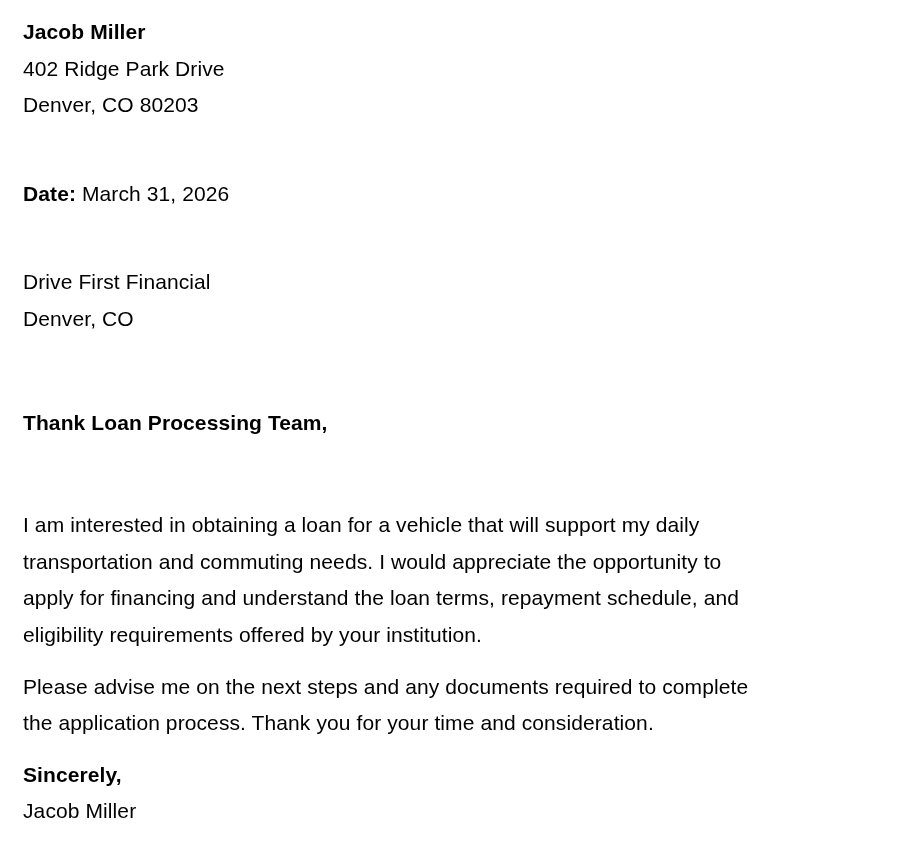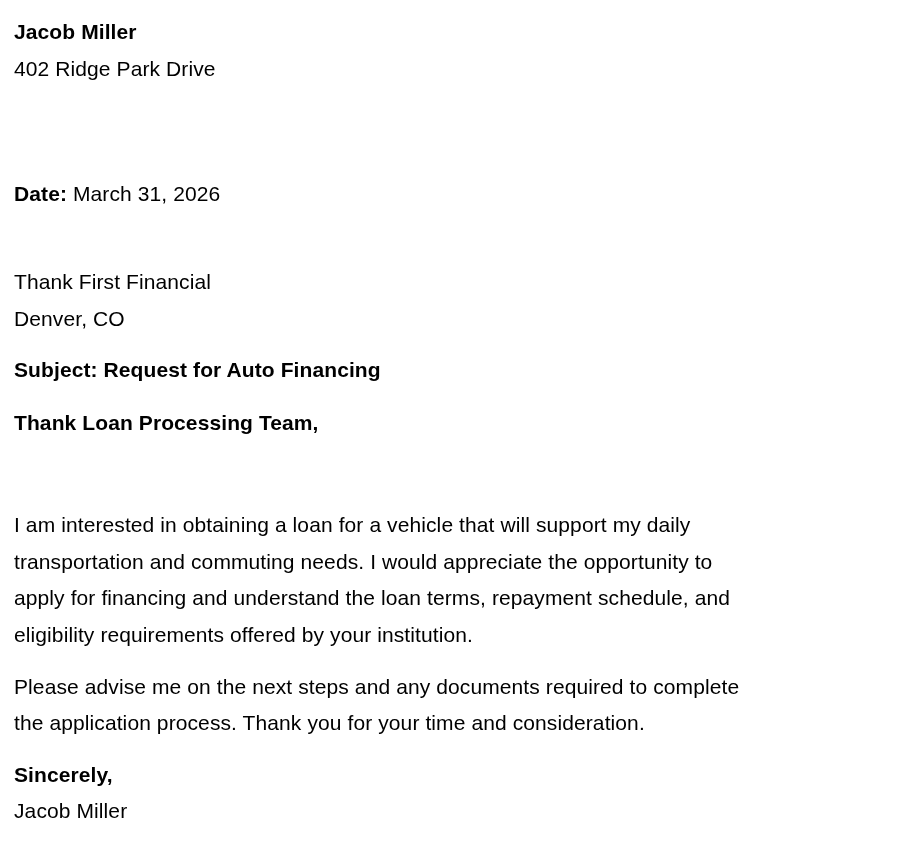--- a/index.html
+++ b/index.html
@@ -3,38 +3,38 @@
   <meta charset="utf-8">
   <style>
     html, body { margin: 0; padding: 0; background: #ffffff; }
     body {
       width: 900px; height: 859px; overflow: hidden;
       font-family: "Liberation Sans", "DejaVu Sans", sans-serif;
       color: #000000;
       font-size: 21px;
     }
     .page { position: relative; width: 900px; height: 859px; }
-    .line { position: absolute; left: 14px; white-space: nowrap; line-height: 26px; letter-spacing: 0.1px; }
+    .line { position: absolute; left: 23px; white-space: nowrap; line-height: 26px; letter-spacing: 0.1px; }
     .b { font-weight: bold; }
   </style>
 </head>
 <body>
 
 <div class="page">
   <div class="line b" style="top:19px">Jacob Miller</div>
   <div class="line" style="top:56px">402 Ridge Park Drive</div>
+  <div class="line" style="top:92px">Denver, CO 80203</div>
 
   <div class="line" style="top:181px">
     <span class="b">Date:</span><span> March 31, 2026</span>
   </div>
 
-  <div class="line" style="top:269px">Thank First Financial</div>
+  <div class="line" style="top:269px">Drive First Financial</div>
   <div class="line" style="top:306px">Denver, CO</div>
 
-  <div class="line b" style="top:357px">Subject: Request for Auto Financing</div>
   <div class="line b" style="top:410px">Thank Loan Processing Team,</div>
 
 
   <div class="line" style="top:549px">transportation and commuting needs. I would appreciate the opportunity to</div>
   <div class="line" style="top:512px">I am interested in obtaining a loan for a vehicle that will support my daily</div>
   <div class="line" style="top:585px">apply for financing and understand the loan terms, repayment schedule, and</div>
   <div class="line" style="top:622px">eligibility requirements offered by your institution.</div>
 
   <div class="line" style="top:674px">Please advise me on the next steps and any documents required to complete</div>
   <div class="line" style="top:710px">the application process. Thank you for your time and consideration.</div>

